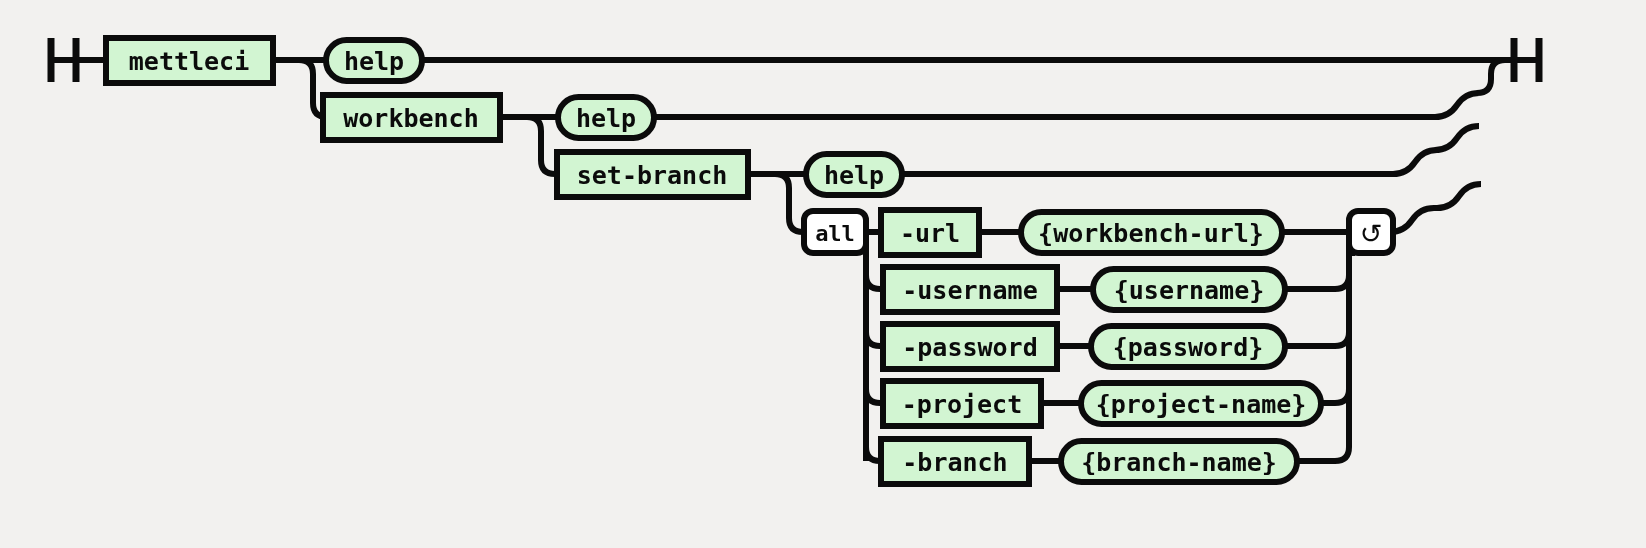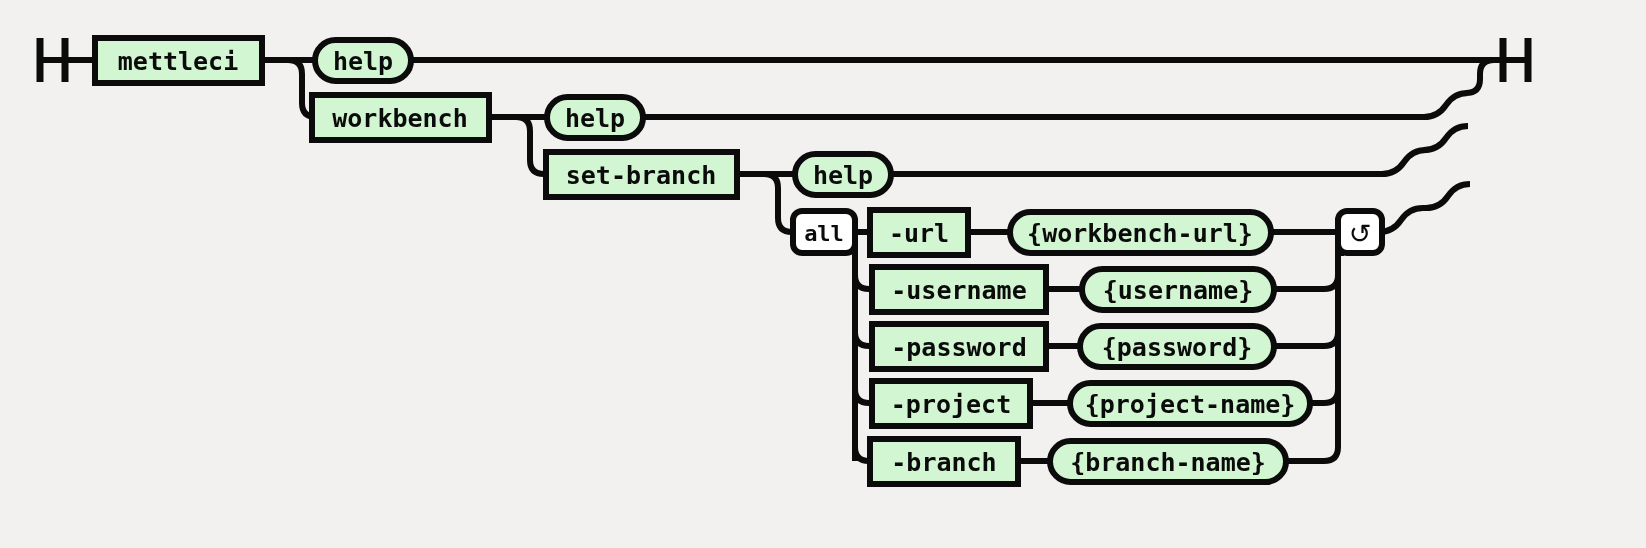--- a/index.html
+++ b/index.html
@@ -2,21 +2,21 @@
 <html><head>
 <meta charset="utf-8">
 <style>
   html,body{margin:0;padding:0;}
   body{
     width:1646px;height:548px;
     background:#f2f1ef;
     font-family:"DejaVu Sans Mono","Liberation Mono",monospace;
     overflow:hidden;
   }
-  #diagram-root{position:relative;width:1304px;height:548px;}
+  #diagram-root{position:relative;width:1304px;height:548px;margin-left:11px;}
   svg#rr{display:block;width:1646px;height:548px;}
   .rail{fill:none;stroke:#0b0b0b;stroke-width:6;stroke-linecap:butt;stroke-linejoin:round;}
   .term-rect{fill:#d2f5d2;stroke:#0b0b0b;stroke-width:6;}
   .term-pill{fill:#d2f5d2;stroke:#0b0b0b;stroke-width:6;}
   .ctl-box{fill:#ffffff;stroke:#0b0b0b;stroke-width:6;}
   .lbl{
     font-family:"DejaVu Sans Mono","Liberation Mono",monospace;
     font-weight:bold;font-size:25px;fill:#0b0b0b;
     text-anchor:middle;dominant-baseline:central;
   }

